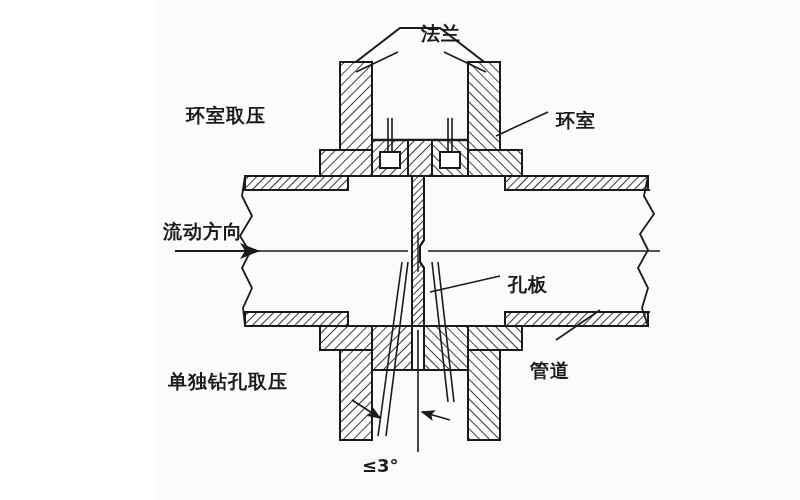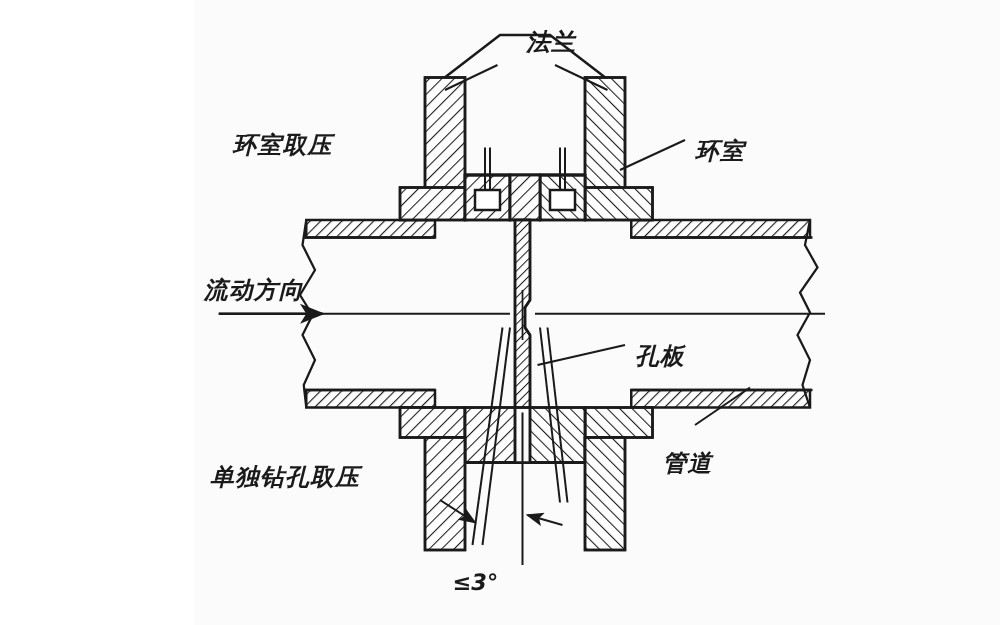--- a/index.html
+++ b/index.html
@@ -11,21 +11,21 @@
     position: relative;
     width: 800px;
     height: 500px;
     background: #ffffff;
     font-family: "DejaVu Sans", sans-serif;
     overflow: hidden;
   }
   #canvas-area {
     position: absolute;
     left: 0; top: 0;
-    width: 800px; height: 500px; font-style: italic;
+    width: 800px; height: 500px;
   }
   svg.diagram {
     display: block;
     width: 800px;
     height: 500px;
   }
   .lbl {
     font-family: "DejaVu Sans", sans-serif;
     font-weight: bold;
     fill: #1a1a1a;

